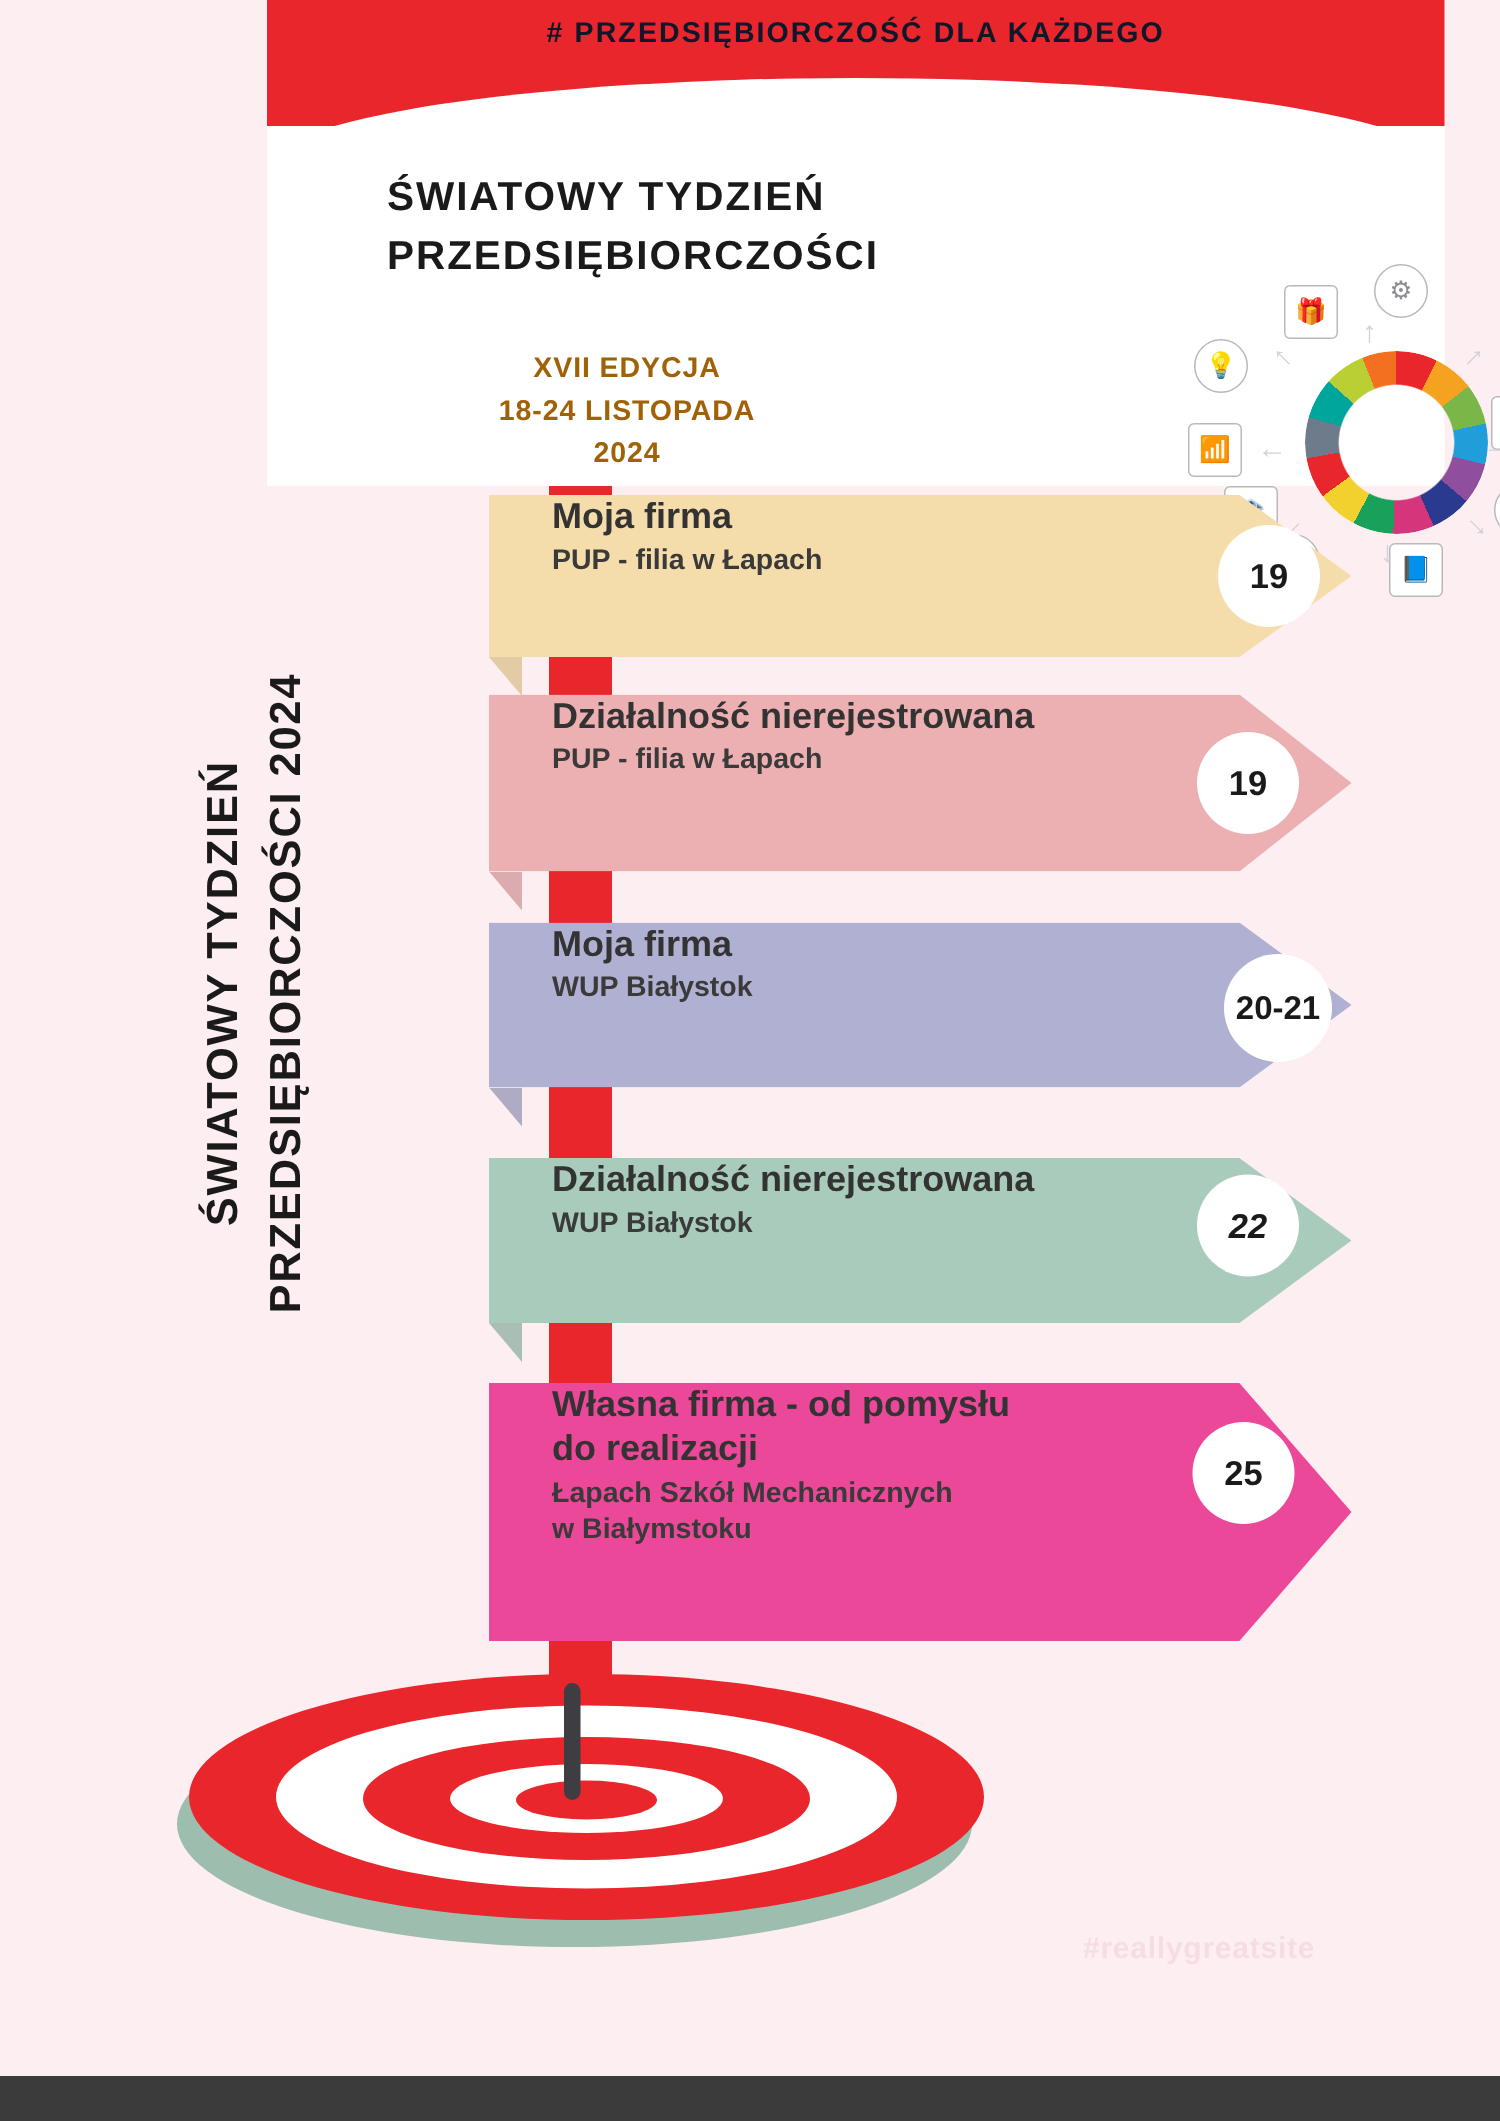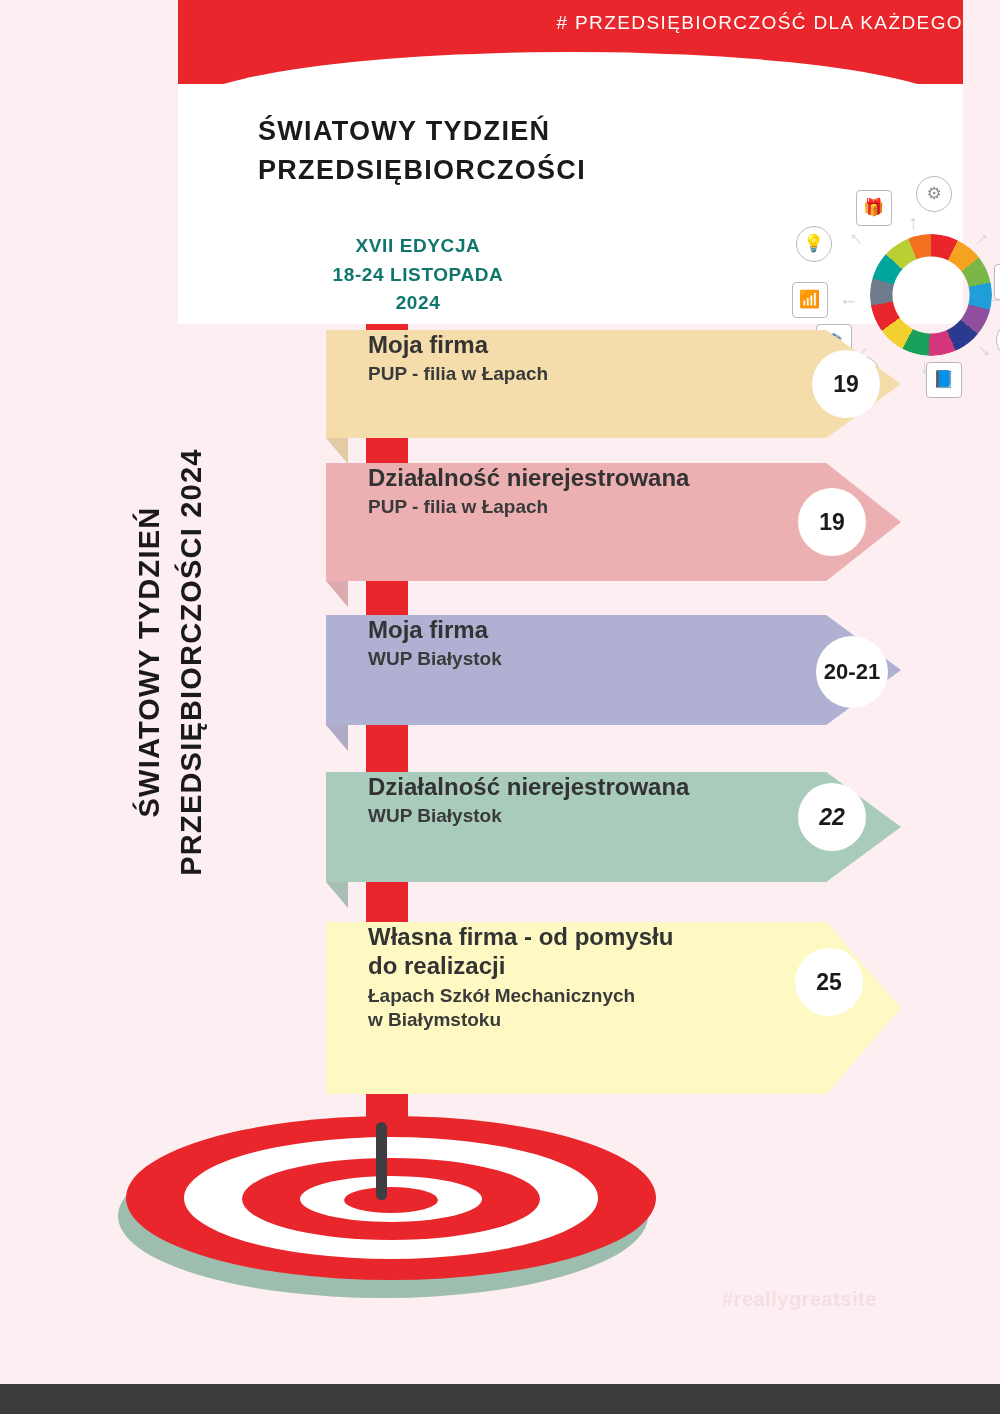--- a/index.html
+++ b/index.html
@@ -23,24 +23,24 @@
     width: 785px;
     height: 84px;
     background: #e8262b;
     z-index: 3;
   }
   .banner-text {
     position: absolute;
     left: 0;
     top: 12px;
     width: 785px;
-    text-align: right;
-    color: #ffffff;
+    text-align: center;
+    color: #0f172a;
     font-size: 19px;
-    font-weight: normal;
+    font-weight: bold;
     letter-spacing: 1.4px;
   }
   
   .banner-curve {
     position: absolute;
     left: 178px;
     top: 52px;
     width: 785px;
     height: 60px;
     background: #ffffff;
@@ -70,21 +70,21 @@
     white-space: pre-line;
   }
   .header-edition {
     position: absolute;
     left: 80px;
     top: 148px;
     width: 320px;
     text-align: center;
     font-size: 19px;
     font-weight: bold;
-    color: #0f766e;
+    color: #a16207;
     line-height: 1.5;
     letter-spacing: 0.6px;
     white-space: pre-line;
   }
 
   
   .cluster {
     position: absolute;
     left: 620px;
     top: 88px;
@@ -370,21 +370,21 @@
       <div class="row-text">
         <div class="row-title">Działalność nierejestrowana</div>
         <div class="row-sub">WUP Białystok</div>
       </div>
     </div>
     <div class="tail" style="top:110px; background:#8caea0;"></div>
     <div class="badge" style="left:472px; top:11px; width:68px; height:68px;font-style:italic;">22</div>
   </div>
 
   <div class="row" style="top:922px; height:172px;">
-    <div class="arrow" style="background:#fef9c3;">
+    <div class="arrow" style="background:#ec4899;">
       <div class="row-text">
         <div class="row-title">Własna firma - od pomysłu
 do realizacji</div>
         <div class="row-sub">Łapach Szkół Mechanicznych
 w Białymstoku</div>
       </div>
     </div>
     <div class="badge" style="left:469px; top:26px; width:68px; height:68px;">25</div>
   </div>
 

